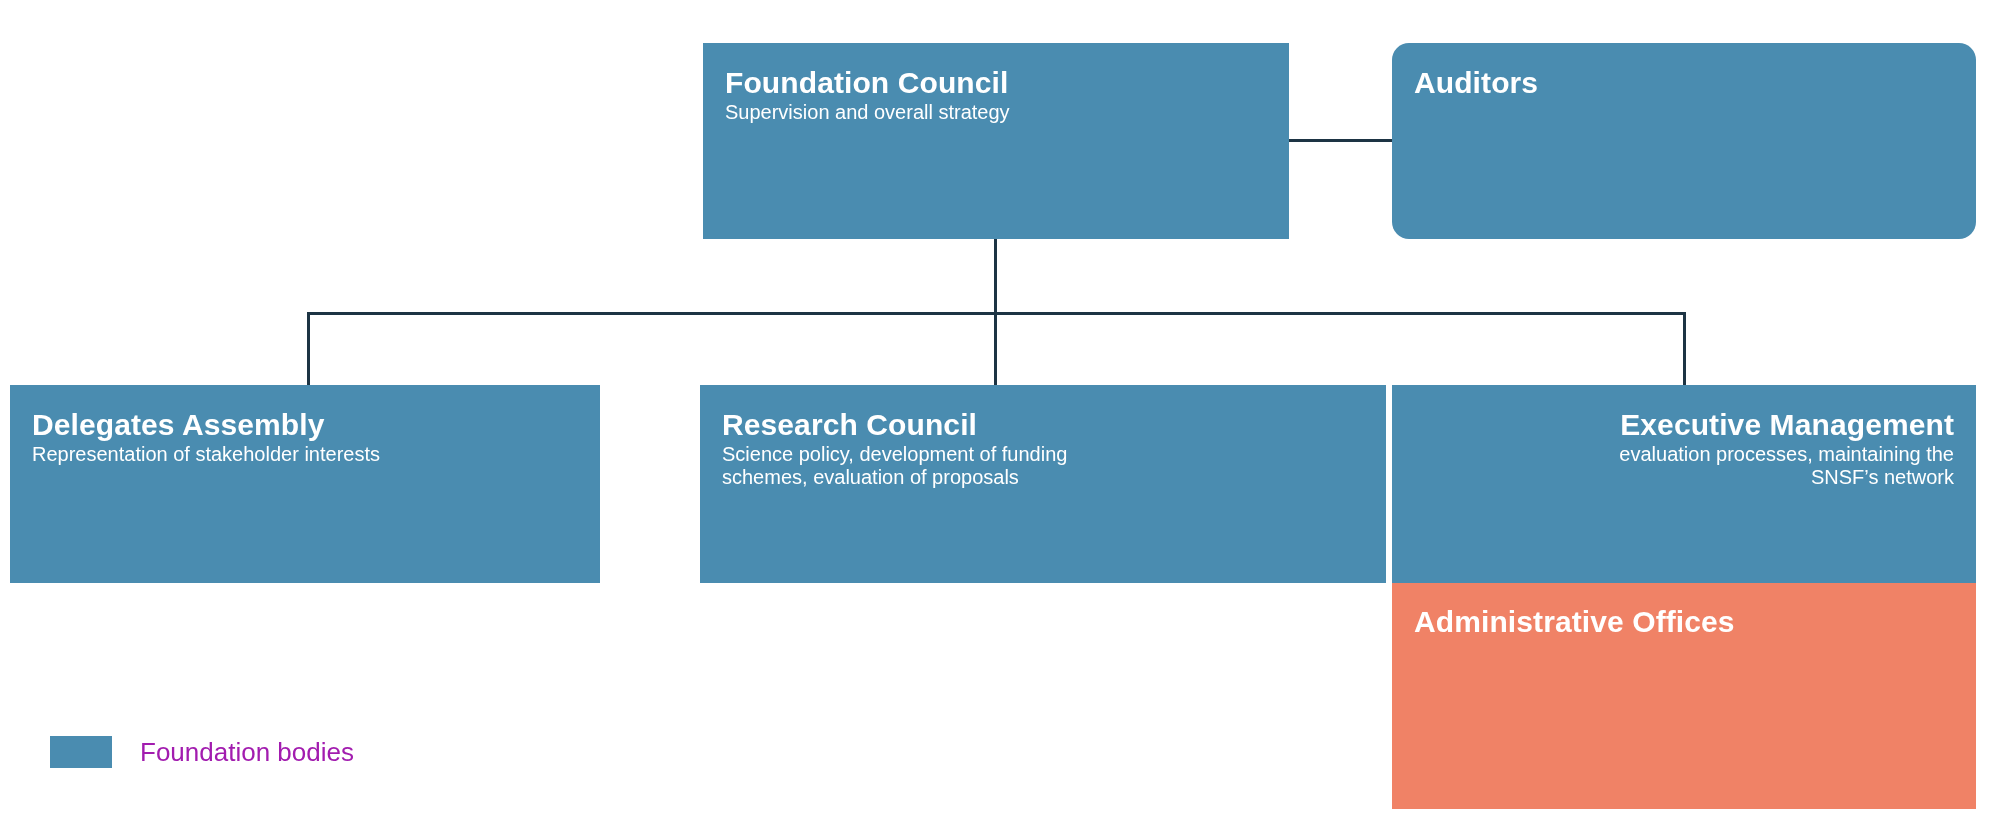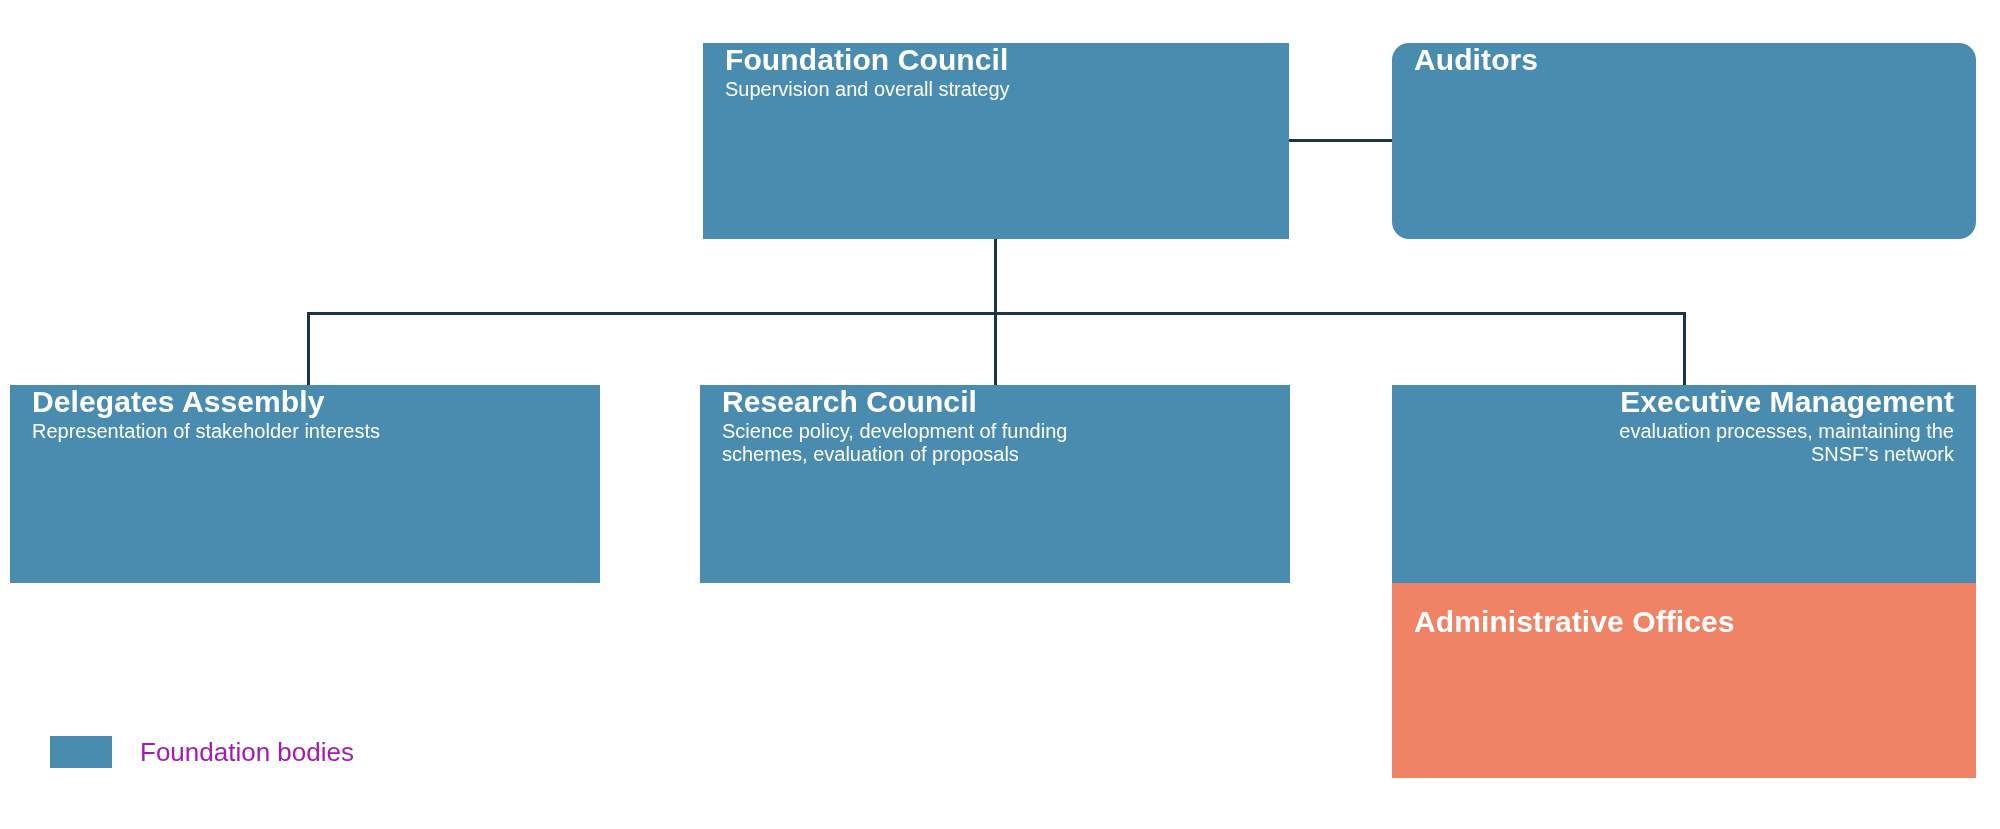--- a/index.html
+++ b/index.html
@@ -13,21 +13,21 @@
   #chart-canvas {
     position: relative;
     width: 2000px;
     height: 829px;
     background: #ffffff;
     overflow: hidden;
   }
   .node {
     position: absolute;
     box-sizing: border-box;
-    padding: 0 22px 14px 22px;
+    padding: 23px 22px 14px 22px;
     color: #ffffff;
   }
   .node-blue { background: #4a8cb0; }
   .node-orange { background: #f08266; }
   .node-title {
     font-size: 30px;
     font-weight: bold;
     line-height: 1.12;
     letter-spacing: 0.1px;
     margin: 0 0 1px 0;
@@ -43,23 +43,23 @@
     position: absolute;
     background: #1d3444;
   }
   .conn-h { height: 3px; }
   .conn-v { width: 3px; }
 
   
   #node-foundation-council { left: 703px;  top: 43px;  width: 586px; height: 196px; }
   #node-auditors           { left: 1392px; top: 43px;  width: 584px; height: 196px; border-radius: 17px; }
   #node-delegates-assembly { left: 10px;   top: 385px; width: 590px; height: 198px; }
-  #node-research-council   { left: 700px;  top: 385px; width: 590px; height: 198px; }
+  #node-research-council   { left: 700px;  top: 385px; width: 686px; height: 198px; }
   #node-executive-management { left: 1392px; top: 385px; width: 584px; height: 198px; text-align: right; }
-  #node-administrative-offices { left: 1392px; top: 583px; width: 584px; height: 195px; }
+  #node-administrative-offices { left: 1392px; top: 583px; width: 584px; height: 226px; }
   #node-administrative-offices { padding-top: 22px; }
 
   
   #conn-council-auditors { left: 1289px; top: 139px; width: 104px; }
   #conn-council-drop     { left: 994px;  top: 239px; height: 147px; }
   #conn-bus              { left: 307px;  top: 312px; width: 1379px; }
   #conn-left-drop        { left: 307px;  top: 312px; height: 74px; }
   #conn-right-drop       { left: 1683px; top: 312px; height: 273px; }
 
   

